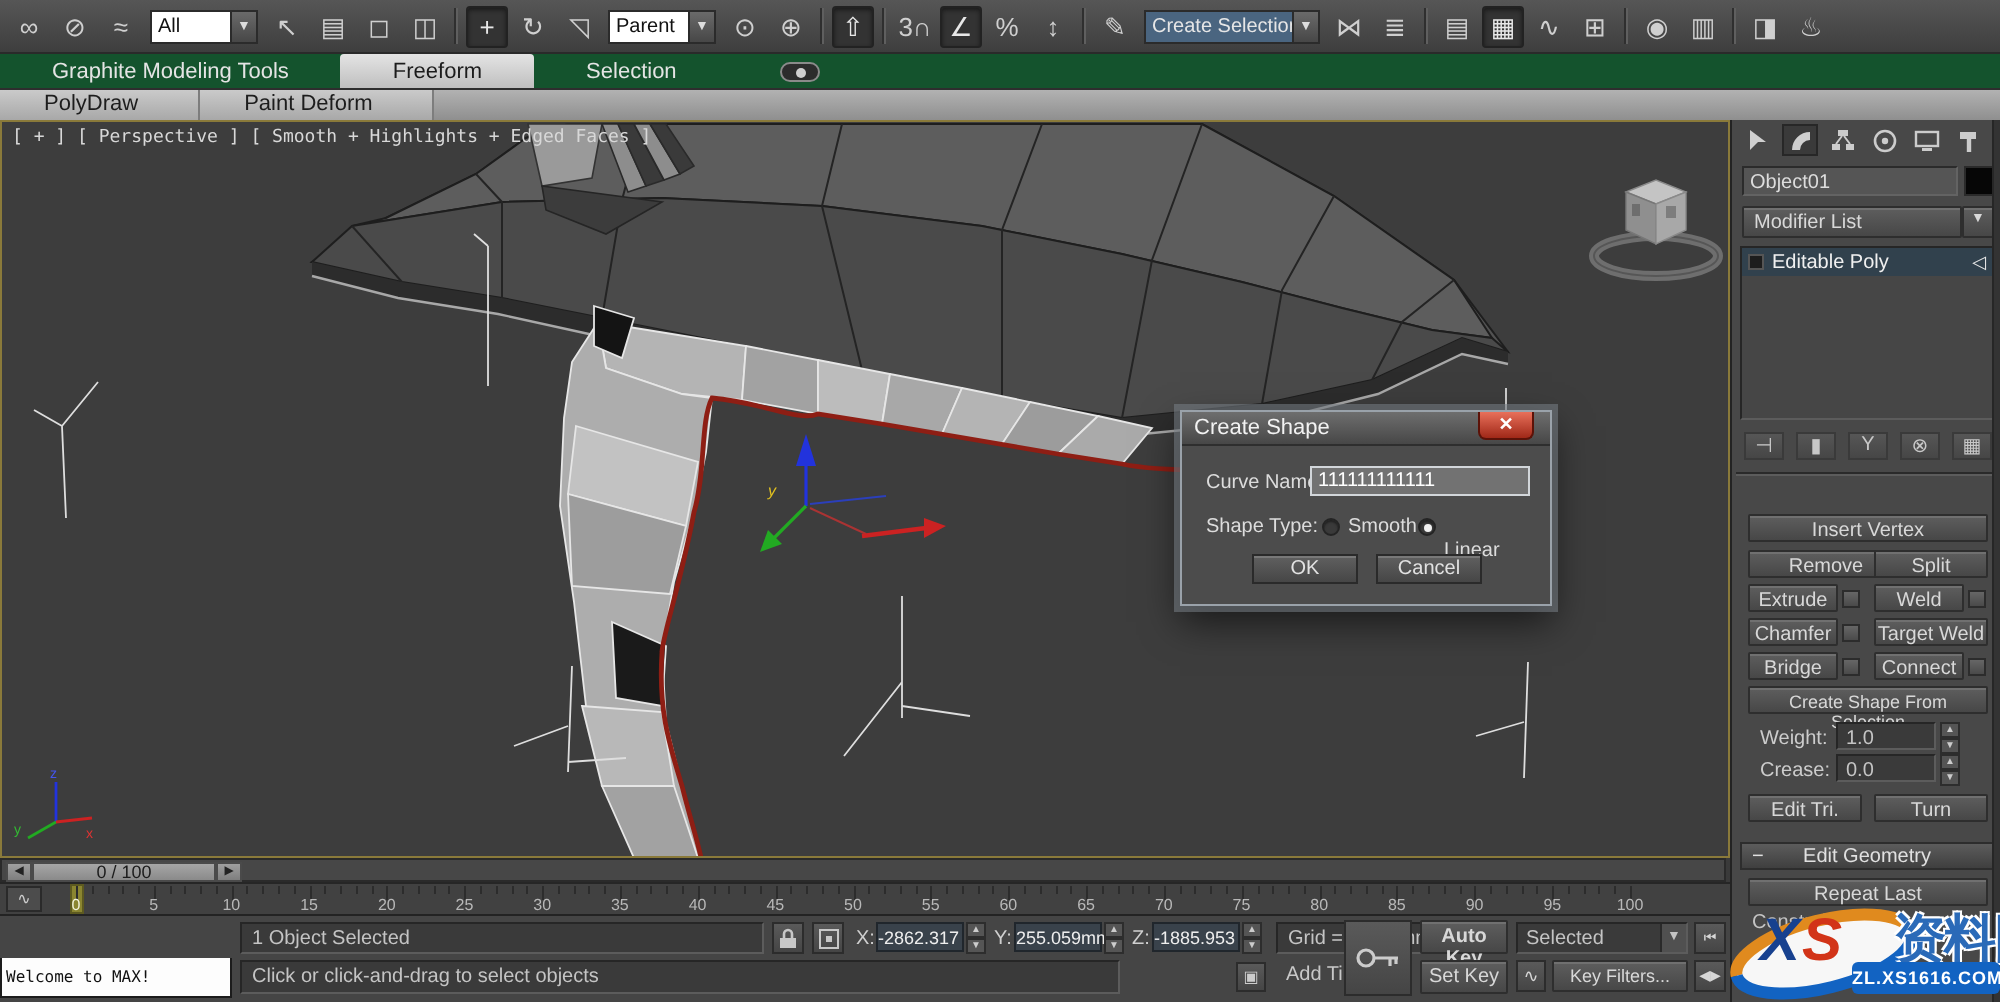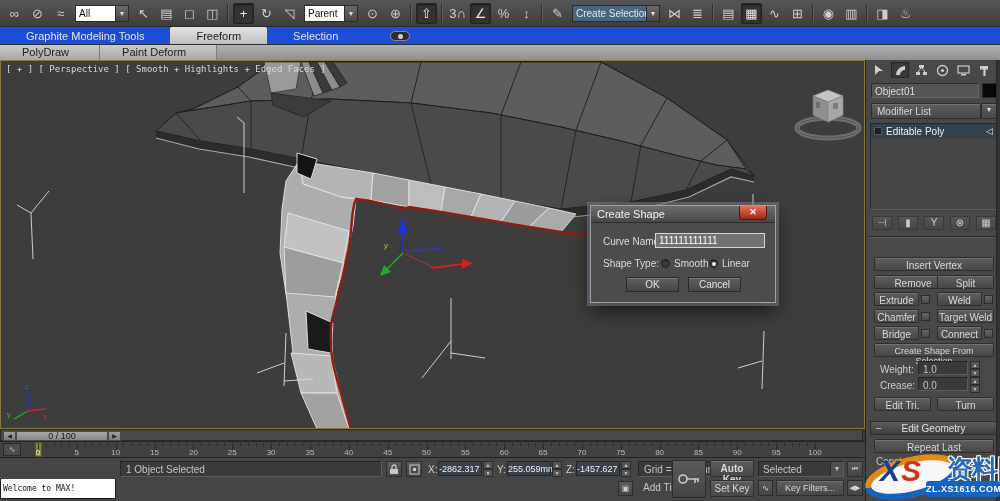--- a/index.html
+++ b/index.html
@@ -15,21 +15,21 @@
     color:#cfcfcf; font-size:13px; border:1px solid transparent; border-radius:2px; flex:0 0 auto; }
   .tb-icon.active { background:#333; border-color:#222; box-shadow:inset 0 1px 2px #1a1a1a; color:#e8e8e8; }
   .tb-sep { width:2px; height:18px; margin:0 3px; border-left:1px solid #2f2f2f; border-right:1px solid #5f5f5f; flex:0 0 auto; }
   .tb-combo { height:17px; margin:0 3px; display:flex; flex:0 0 auto; border:1px solid #2b2b2b; background:#fff; }
   .tb-combo .val { padding:2px 3px 0 3px; color:#111; font-size:10px; white-space:nowrap; overflow:hidden; flex:1; }
   .tb-combo.dark { background:#4a6580; }
   .tb-combo.dark .val { color:#e6e6e6; }
   .tb-combo .arrow-btn { width:13px; background:linear-gradient(#6a6a6a,#474747); border-left:1px solid #2b2b2b;
     color:#ddd; font-size:7px; display:flex; align-items:center; justify-content:center; }
   
-  .ribbon-tabs { position:absolute; left:0; top:27px; width:1000px; height:18px; background:#1d4ed8;
+  .ribbon-tabs { position:absolute; left:0; top:27px; width:1000px; height:18px; background:#14532d;
     display:flex; align-items:stretch; border-bottom:1px solid #2e2e2e; }
   .rtab { padding:3px 26px 0 26px; font-size:11px; color:#e4e4e4; }
   .rtab.active { background:linear-gradient(#e4e4e4,#bfbfbf); color:#1c1c1c; border-radius:2px 2px 0 0; }
   .ribbon-pill { width:20px; height:10px; margin:4px 0 0 26px; background:#2c2c2c; border:1px solid #8a8a8a; border-radius:5px;
     display:flex; align-items:center; justify-content:center; }
   .ribbon-pill b { width:5px; height:5px; border-radius:50%; background:#cfcfcf; }
   .ribbon-sub { position:absolute; left:0; top:45px; width:1000px; height:15px;
     background:linear-gradient(#b2b2b2,#8f8f8f); display:flex; }
   .stab { padding:1px 30px 0 30px; color:#1d1d1d; font-size:11px; border-right:1px solid #7d7d7d; }
   .stab.first { background:linear-gradient(#cacaca,#a8a8a8);padding-left:22px; }
@@ -377,21 +377,21 @@
 
   <div class="dialog">
     <div class="dlg-title">Create Shape</div>
     <div class="dlg-close">✕</div>
     <div class="dlg-label" style="left:12px;top:30px;">Curve Name:</div>
     <div class="dlg-input">111111111111</div>
     <div class="dlg-label" style="left:12px;top:52px;">Shape Type:</div>
     <div class="radio" style="left:70px;top:53px;"></div>
     <div class="dlg-label" style="left:83px;top:52px;">Smooth</div>
     <div class="radio sel" style="left:118px;top:53px;"></div>
-    <div class="dlg-label" style="left:131px;top:52px;">Linear</div>
+    <div class="dlg-label" style="left:131px;top:64px;">Linear</div>
     <div class="dlg-btn" style="left:35px;top:71px;">OK</div>
     <div class="dlg-btn" style="left:97px;top:71px;">Cancel</div>
   </div>
 
   <div class="timeslider">
     <div class="ts-track">
       <div class="ts-handle">
         <div class="ts-btn">◀</div>
         <div class="ts-mid">0 / 100</div>
         <div class="ts-btn">▶</div>
@@ -522,20 +522,21 @@
       <div class="tick-label" style="left: 659.6px;">80</div>
       <div class="tick-label" style="left: 698.45px;">85</div>
       <div class="tick-label" style="left: 737.3px;">90</div>
       <div class="tick-label" style="left: 776.15px;">95</div>
       <div class="tick-label" style="left: 815px;">100</div>
     </div>
 
   <div class="statusbar">
     <div class="listener2">Welcome to MAX!</div>
     <div class="stat-field sunken" style="left:120px;top:3px;width:262px;height:16px;">1 Object Selected</div>
+    <div class="stat-field sunken" style="left:120px;top:22px;width:440px;height:17px;">Click or click-and-drag to select objects</div>
     <div class="mini-btn" style="left:386px;top:3px;width:16px;height:16px;">
       <svg width="10" height="11">
           <rect x="1" y="5" width="8" height="5" fill="#c8c8c8"></rect>
           <path d="M3,5 V3 a2,2 0 0 1 4,0 V5" fill="none" stroke="#c8c8c8" stroke-width="1.3"></path>
         </svg>
       </div>
     <div class="mini-btn" style="left:406px;top:3px;width:16px;height:16px;">
       <svg width="11" height="11">
           <rect x="1" y="1" width="9" height="9" fill="none" stroke="#c8c8c8"></rect>
           <rect x="4" y="4" width="3" height="3" fill="#c8c8c8"></rect>
@@ -547,21 +548,21 @@
         <i>▲</i>
         <i>▼</i>
       </div>
     <div class="coord-label" style="left:497px;">Y:</div>
     <div class="coord-field" style="left:507px;">255.059mm</div>
     <div class="spinner" style="left:552px;top:3px;height:15px;">
         <i>▲</i>
         <i>▼</i>
       </div>
     <div class="coord-label" style="left:566px;">Z:</div>
-    <div class="coord-field" style="left:576px;">-1457.627</div>
+    <div class="coord-field" style="left:576px;">-1885.953</div>
     <div class="spinner" style="left:621px;top:3px;height:15px;">
         <i>▲</i>
         <i>▼</i>
       </div>
     <div class="stat-field sunken" style="left:638px;top:3px;width:100px;height:16px;">Grid = 254.0mm</div>
     <div class="mini-btn" style="left:618px;top:23px;width:15px;height:15px;font-size:8px;color:#ccc;">▣</div>
     <div class="stat-field" style="left:638px;top:22px;width:100px;height:16px;color:#c8c8c8;">Add Time Tag</div>
     <div class="mini-btn" style="left:672px;top:2px;width:34px;height:38px;">
       <svg width="24" height="20">
           <circle cx="6" cy="10" r="4" fill="none" stroke="#ccc" stroke-width="1.6"></circle>

